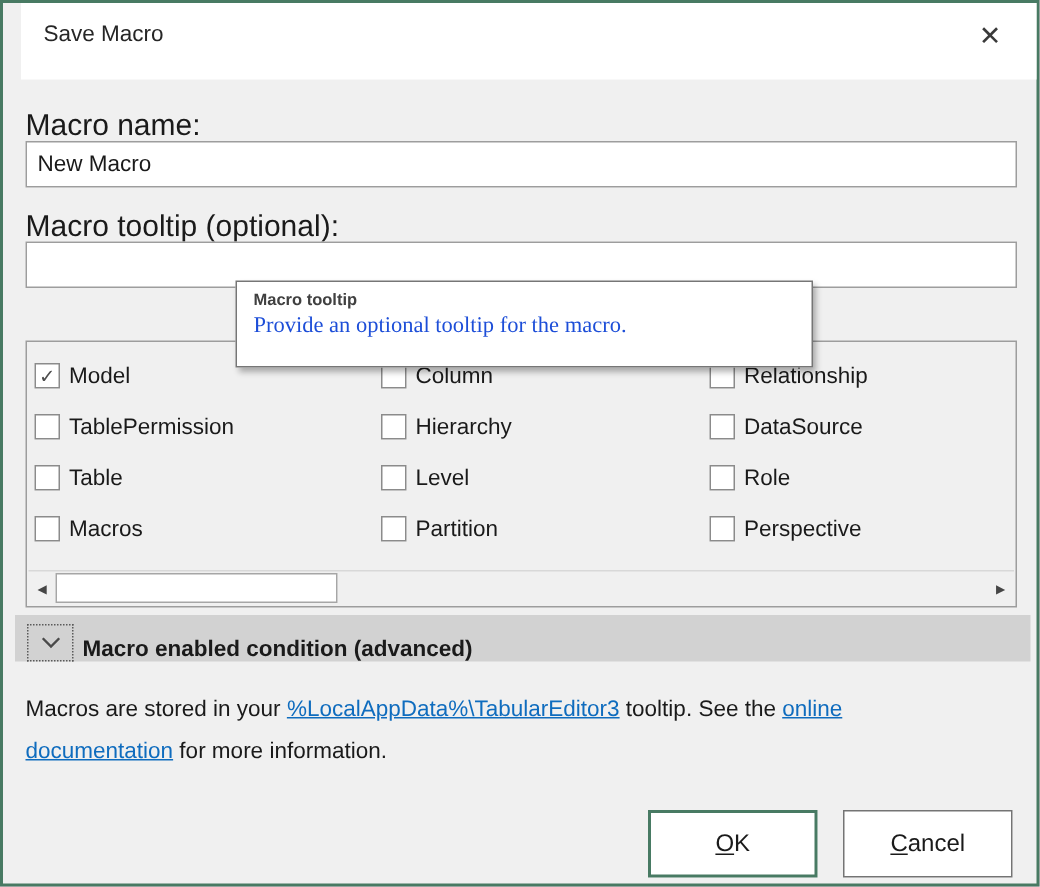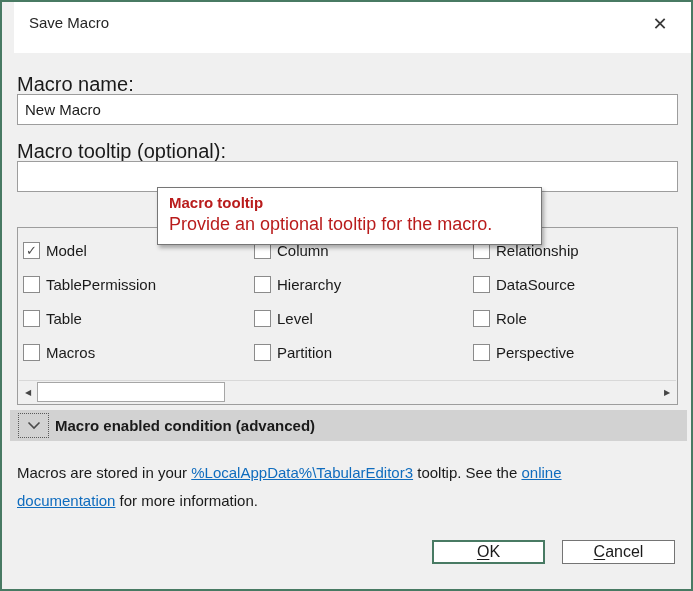--- a/index.html
+++ b/index.html
@@ -76,45 +76,45 @@
     position:absolute;left:18px;top:1px;width:188px;height:20px;
     background:#ffffff;border:1px solid #a6a6a6;cursor:pointer;
   }
   
   .tooltip-popup{
     position:absolute;left:155px;top:185px;width:385px;height:58px;
     background:#ffffff;border:1px solid #767676;
     box-shadow:2px 3px 4px rgba(0,0,0,.30);
     padding:6px 11px;z-index:20;
   }
-  .tooltip-title{font-size:15px;font-weight:bold;color:#b91c1c;margin-bottom:3px;}
-  .tooltip-body{font-size:18px;color:#b91c1c;}
+  .tooltip-title{font-size:11px;font-weight:bold;color:#404040;margin-bottom:3px;}
+  .tooltip-body{font-size:15px;color:#1d4ed8;font-family:Liberation Serif, serif;}
   
   .expander{
     position:absolute;left:8px;top:408px;width:677px;height:31px;
-    background:#d2d2d2;display:flex;align-items:center;cursor:pointer;
+    background:#d2d2d2;display:flex;align-items:flex-end;cursor:pointer;
   }
   .chevron-box{
     margin-left:8px;width:31px;height:25px;
     border:1px dotted #5a5a5a;
     display:flex;align-items:center;justify-content:center;
     cursor:pointer;flex:0 0 auto;
   }
   .expander-title{
     margin-left:6px;font-size:15px;font-weight:bold;color:#1a1a1a;white-space:nowrap;
   }
   
   .info{
     position:absolute;left:15px;top:457px;width:664px;
     font-size:15px;color:#1a1a1a;line-height:28px;
   }
   .info a{color:var(--link_blue);text-decoration:underline;cursor:pointer;}
   
   .btn{
-    position:absolute;top:538px;height:24px;width:113px;
+    position:absolute;top:538px;height:45px;width:113px;
     background:#ffffff;
     display:flex;align-items:center;justify-content:center;
     font-size:16px;color:#1a1a1a;cursor:pointer;
   }
   .btn-ok{left:430px;border:2px solid #3c6e57;border-color:var(--accent_green);}
   .btn-cancel{left:560px;border:1px solid #747474;}
   .mn{text-decoration:underline;text-underline-offset:2px;}
 </style>
 </head>
 <body>

